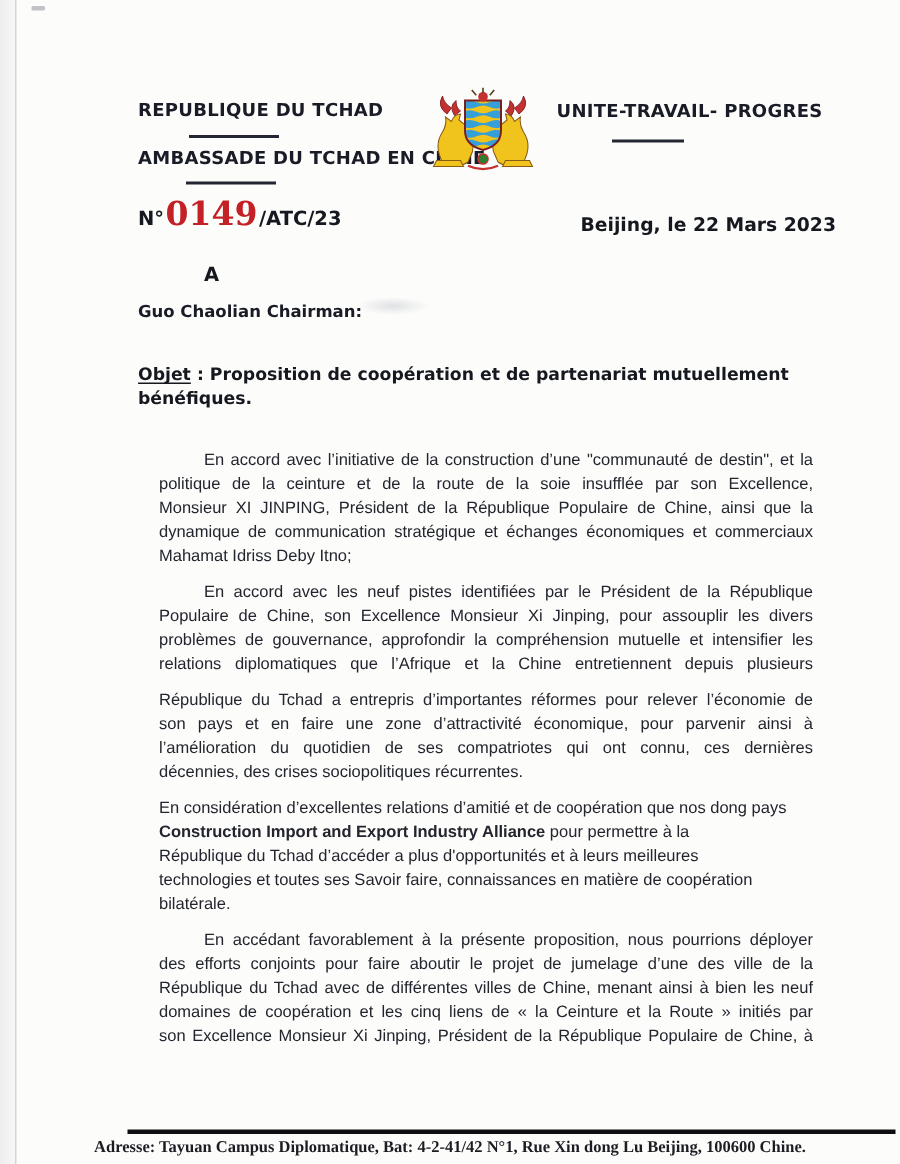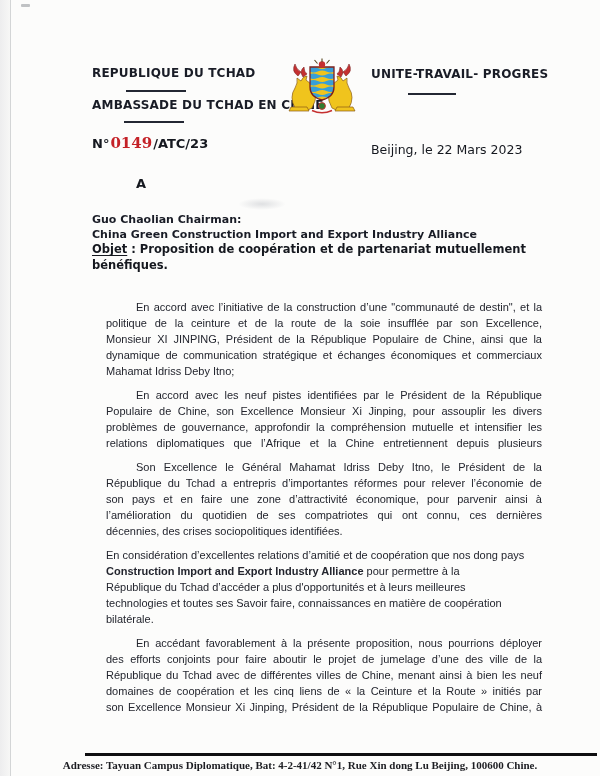--- a/index.html
+++ b/index.html
@@ -26,28 +26,28 @@
   #hdr-motto{left:371px;top:67px;}
   .rule{position:absolute;height:2px;background:#232733;}
   #rule1{left:126px;top:90px;width:60px;}
   #rule2{left:124px;top:121px;width:60px;}
   #rule3{left:408px;top:93px;width:48px;}
   .emblem{position:absolute;left:283px;top:58px;width:78px;height:58px;}
   
   .refline{position:absolute;left:92px;top:133px;display:flex;align-items:baseline;
     font-family:"DejaVu Sans",sans-serif;font-weight:bold;color:#15181f;}
   .ref-prefix,.ref-suffix{font-size:13px;}
-  .ref-number{font-family:"DejaVu Serif",serif;font-size:15px;line-height:21px;padding:0 1px;}
-  .dateline{position:absolute;left:371px;top:142px;font-family:"DejaVu Sans",sans-serif;
-    font-weight:normal;font-size:12.5px;color:#15181f;white-space:nowrap;}
+  .ref-number{font-family:"DejaVu Serif",serif;font-size:22px;line-height:21px;padding:0 1px;}
+  .dateline{position:absolute;left:387px;top:142px;font-family:"DejaVu Sans",sans-serif;
+    font-weight:bold;font-size:12.5px;color:#15181f;white-space:nowrap;}
   
   .to-mark{position:absolute;left:136px;top:176px;font-family:"DejaVu Sans",sans-serif;
     font-weight:bold;font-size:13px;color:#15181f;}
   .rcpt{position:absolute;left:92px;font-family:"DejaVu Sans",sans-serif;font-weight:bold;
-    font-size:11px;color:#191c26;white-space:nowrap;margin-top:12px;}
+    font-size:11px;color:#191c26;white-space:nowrap;}
   #rcpt-name{top:201px;}
   #rcpt-org{top:216px;}
   
   .subject{position:absolute;left:92px;top:241px;font-family:"DejaVu Sans",sans-serif;
     font-weight:bold;font-size:11.5px;color:#15181f;line-height:16px;}
   .subject .u{text-decoration:underline;text-underline-offset:2px;}
   
   .body-text{position:absolute;left:90px;top:299px;width:452px;font-size:11px;
     color:#23252e;}
   .para{margin:0 0 8px 16px;}
@@ -119,21 +119,20 @@
 
   <div class="refline">
     <span class="ref-prefix">N°</span>
     <span class="ref-number" id="ref-number" style="color: rgb(196, 33, 39);">0149</span>
     <span class="ref-suffix">/ATC/23</span>
   </div>
   <div class="dateline">Beijing, le 22 Mars 2023</div>
 
   <div class="to-mark">A</div>
   <div class="rcpt" id="rcpt-name">Guo Chaolian Chairman:</div>
-  <div class="rcpt" id="rcpt-org">China Green Construction Import and Export Industry Alliance</div>
 
   <div class="subject">
     <div><span class="u">Objet</span><span> : </span><span>Proposition de coopération et de partenariat mutuellement</span></div>
     <div>bénéfiques.</div>
   </div>
 
   <div class="body-text">
       <div class="para">
         <div class="ln ind"><span>En accord avec l’initiative de la construction d’une "communauté de destin", et la</span></div>
         <div class="ln"><span>politique de la ceinture et de la route de la soie insufflée par son Excellence,</span></div>
@@ -141,25 +140,24 @@
         <div class="ln"><span>dynamique de communication stratégique et échanges économiques et commerciaux</span></div>
         <div class="ln last"><span>Mahamat Idriss Deby Itno;</span></div>
       </div>
       <div class="para">
         <div class="ln ind"><span>En accord avec les neuf pistes identifiées par le Président de la République</span></div>
         <div class="ln"><span>Populaire de Chine, son Excellence Monsieur Xi Jinping, pour assouplir les divers</span></div>
         <div class="ln"><span>problèmes de gouvernance, approfondir la compréhension mutuelle et intensifier les</span></div>
         <div class="ln"><span>relations diplomatiques que l’Afrique et la Chine entretiennent depuis plusieurs</span></div>
       </div>
       <div class="para">
-        <div class="ln ind"><span>Son Excellence le Général Mahamat Idriss Deby Itno, le Président de la</span></div>
         <div class="ln"><span>République du Tchad a entrepris d’importantes réformes pour relever l’économie de</span></div>
         <div class="ln"><span>son pays et en faire une zone d’attractivité économique, pour parvenir ainsi à</span></div>
         <div class="ln"><span>l’amélioration du quotidien de ses compatriotes qui ont connu, ces dernières</span></div>
-        <div class="ln last"><span>décennies, des crises sociopolitiques identifiées.</span></div>
+        <div class="ln last"><span>décennies, des crises sociopolitiques récurrentes.</span></div>
       </div>
       <div class="para leftal">
         <div class="ln"><span>En considération d’excellentes relations d’amitié et de coopération que nos dong pays</span></div>
         <div class="ln"><span class="b">Construction Import and Export Industry Alliance</span><span> pour permettre à la</span></div>
         <div class="ln"><span>République du Tchad d’accéder a plus d'opportunités et à leurs meilleures</span></div>
         <div class="ln"><span>technologies et toutes ses Savoir faire, connaissances en matière de coopération</span></div>
         <div class="ln last"><span>bilatérale.</span></div>
       </div>
       <div class="para">
         <div class="ln ind"><span>En accédant favorablement à la présente proposition, nous pourrions déployer</span></div>

